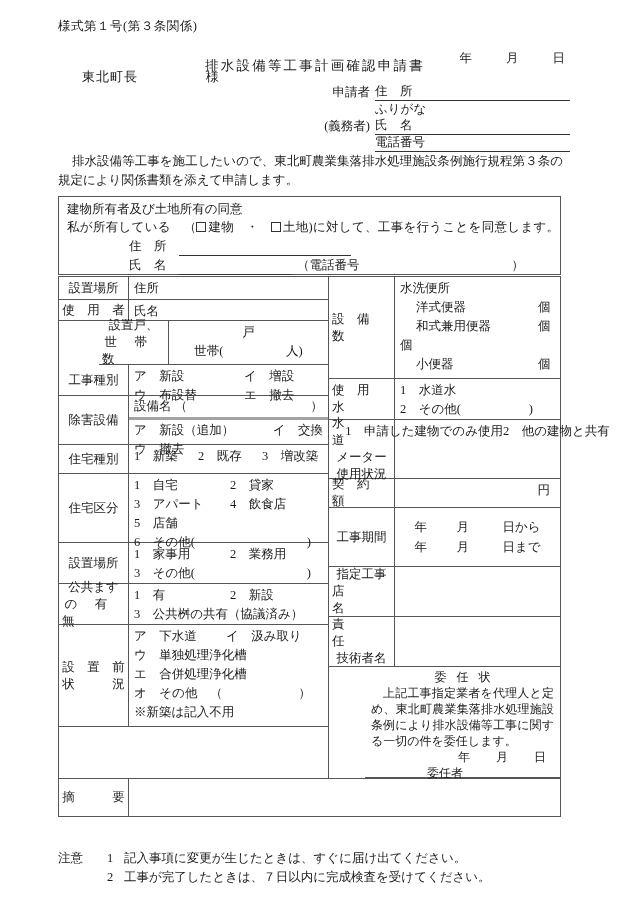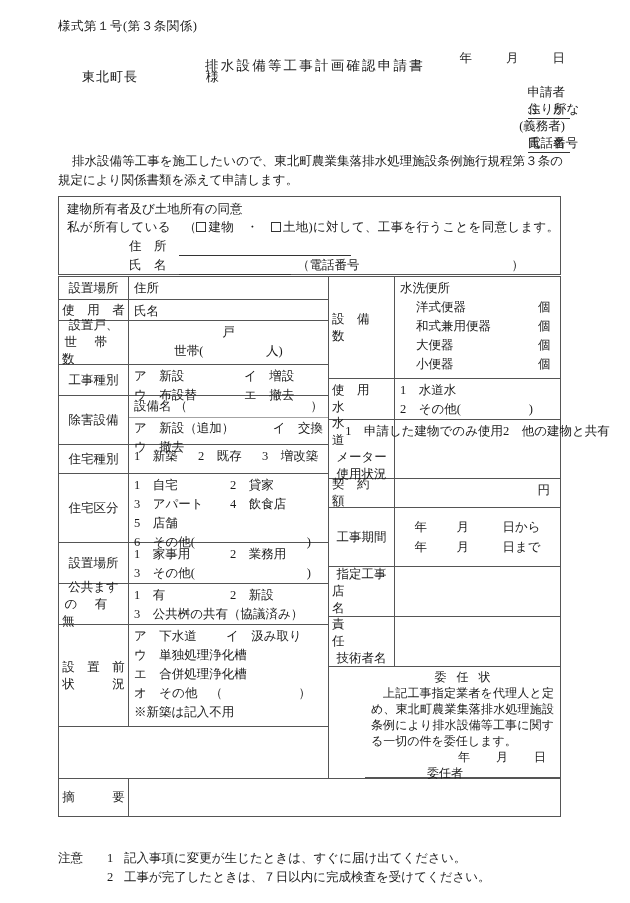--- a/index.html
+++ b/index.html
@@ -62,21 +62,20 @@
     position: absolute;
     left: 312px; top: 84px;
     width: 258px;
     font-size: 12.5px;
   }
   .ap-row {
     display: flex;
     align-items: flex-end;
     height: 17px;
     white-space: nowrap;
-    flex-direction: column;
   }
   .ap-label {
     width: 58px;
     text-align: right;
     padding-right: 5px;
     flex: none;
   }
   .ap-key {
     width: 42px;
     flex: none;
@@ -189,34 +188,34 @@
     font-size: 12.5px;
     line-height: 19px;
   }
   .val.center { text-align: center; }
   .opt-line { display: flex; white-space: nowrap; }
   .opt { display: inline-block; }
 
   
   .h23 { height: 23px; }
   .h21 { height: 21px; }
-  .h44 { height: 44px; }
+  .h44 { height: 44px; margin-left: 40px; }
   .h31 { height: 31px; }
   .h49 { height: 49px; }
   .h29 { height: 29px; }
   .h38 { height: 38px; gap: 35px; }
   .h59 { height: 59px; }
   .h50 { height: 50px; gap: 42px; }
   .h102 { height: 102px; }
   .h111 { height: 111px; margin-left: 36px; }
   .h41 { height: 41px; }
   .h69 { height: 69px; }
 
   .sub-stack { display: flex; flex-direction: column; flex: 1 1 auto; min-width: 0; }
-  .sub-row { border-bottom: 1px solid #a3a3a3; box-sizing: border-box;
+  .sub-row { border-bottom: 3px solid #a3a3a3; box-sizing: border-box;
              padding: 1px 5px; font-size: 12.5px; line-height: 19px; }
   .sub-row.last { border-bottom: none; }
 
   .equip-list { line-height: 19px; }
   .equip-list .item { display: flex; }
   .equip-list .nm { padding-left: 16px; width: 122px; flex: none; }
 
   .money { text-align: right; padding-right: 10px; }
   .period { text-align: center; line-height: 20px; }
   .period span { display: inline-block; }
@@ -457,21 +456,20 @@
               <div>水洗便所</div>
               <div class="item">
                 <span class="nm">洋式便器</span>
                 <span>個</span>
               </div>
               <div class="item">
                 <span class="nm">和式兼用便器</span>
                 <span>個</span>
               </div>
               <div class="item">
-                <span class="nm">大便器</span>
                 <span>個</span>
               </div>
               <div class="item">
                 <span class="nm">小便器</span>
                 <span>個</span>
               </div>
             </div>
           </div>
         </div>
 

